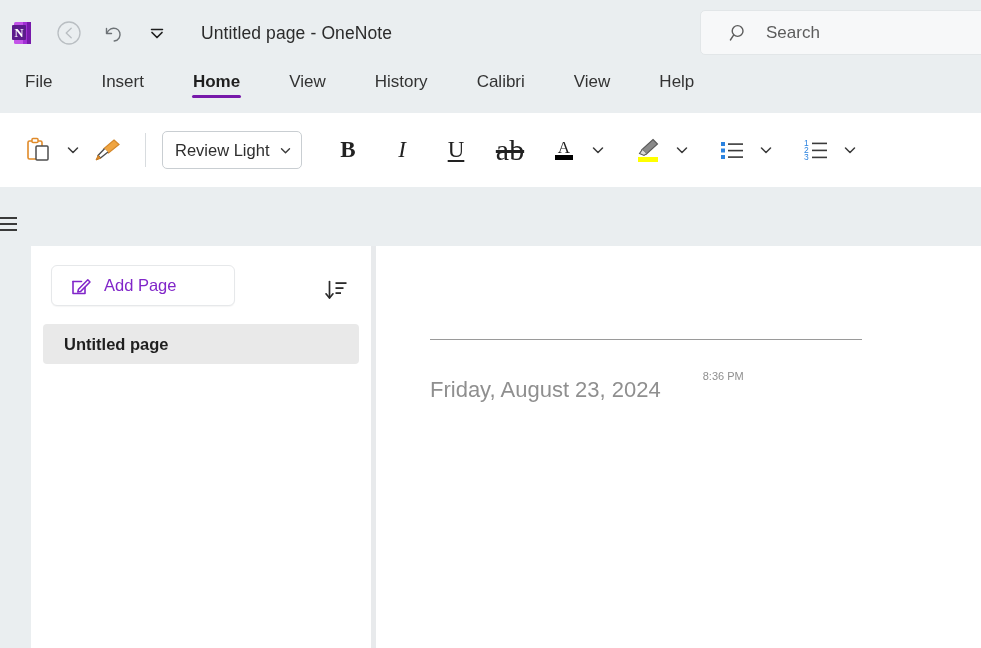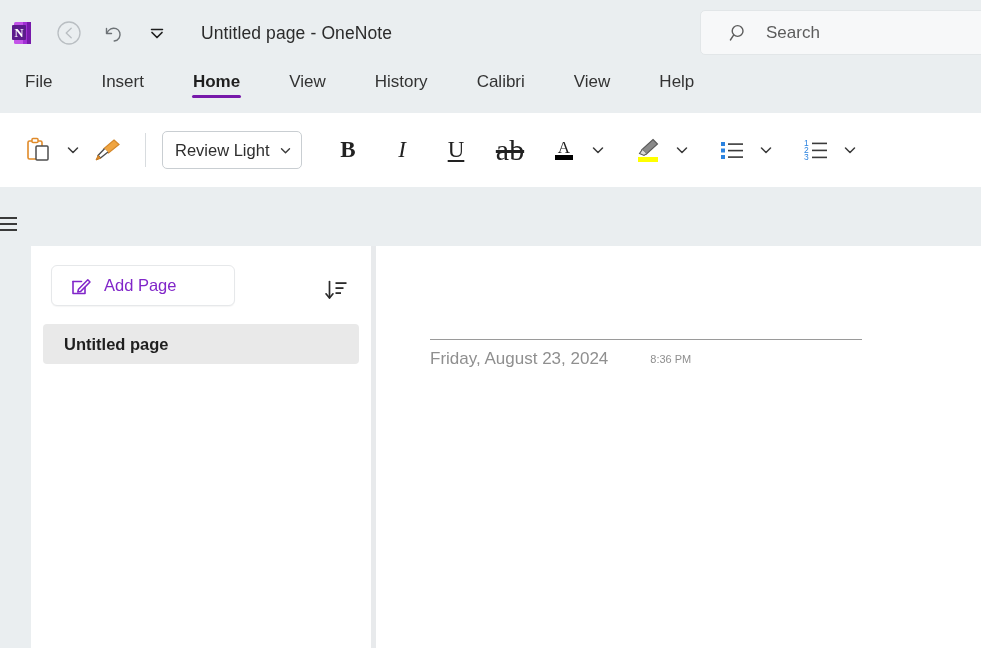--- a/index.html
+++ b/index.html
@@ -273,23 +273,24 @@
     width: 432px; height: 1px;
     background: #9a9a9a;
   }
   .stamp {
     position: absolute;
     left: 54px; top: 103px;
     display: flex;
     align-items: center;
   }
   .stamp .date {
-    font-size: 17px;
+    font-size: 22px;
     color: #8f8f8f;
     white-space: nowrap;
+    margin-top: 28px;
   }
   .stamp .time {
     font-size: 11px;
     color: #8f8f8f;
     margin-left: 42px;
     white-space: nowrap;
   }
 </style>
 </head>
 <body>

